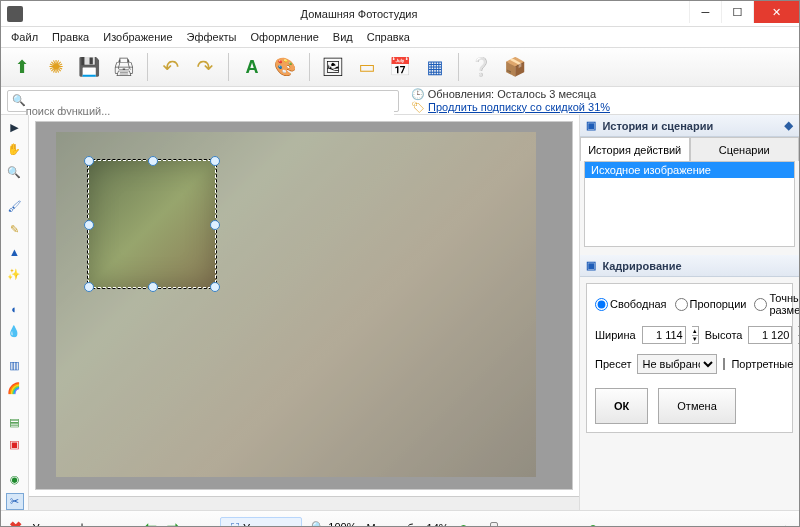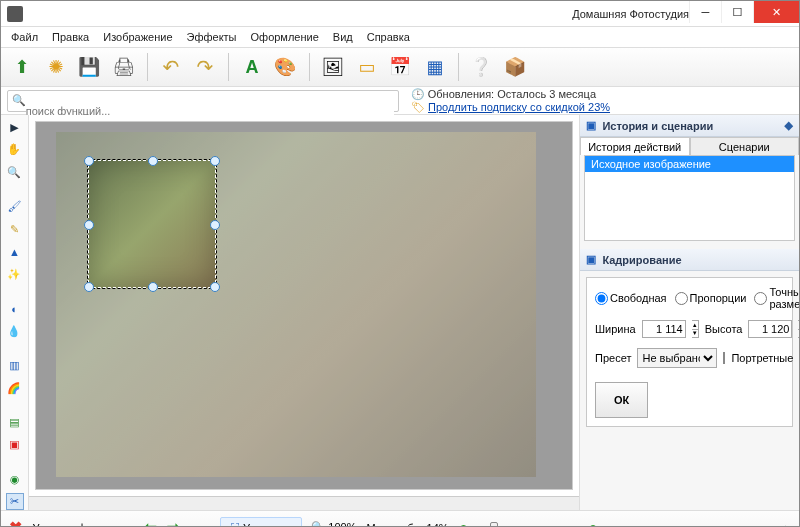--- a/index.html
+++ b/index.html
@@ -1,19 +1,19 @@
 <!DOCTYPE html>
 <html><head>
 <meta charset="utf-8">
 <style>
 *{box-sizing:border-box;margin:0;padding:0;font-family:"Segoe UI",Tahoma,sans-serif;font-size:11px;}
 body{background:#fff;width:800px;height:527px;overflow:hidden;border:1px solid #888;}
 .titlebar{height:26px;background:#fff;display:flex;align-items:center;border-bottom:1px solid #ddd;}
 .titlebar .appicon{width:16px;height:16px;margin:0 6px;background:#555;border-radius:2px;}
-.titlebar .title{flex:1;text-align:right;color:#222;}
+.titlebar .title{flex:1;text-align:center;color:#222;}
 .titlebar .winbtns{display:flex;height:100%;}
 .titlebar .winbtn{width:32px;height:22px;display:flex;align-items:center;justify-content:center;border-left:1px solid #eee;}
 .titlebar .close{background:#e43b2f;color:#fff;width:46px;}
 .menubar{height:20px;display:flex;align-items:center;padding:0 4px;gap:2px;color:#222;}
 .menubar span{padding:2px 6px;}
 .toolbar{height:40px;display:flex;align-items:center;padding:2px 6px;gap:4px;border-top:1px solid #ddd;border-bottom:1px solid #ddd;background:linear-gradient(#fefefe,#f0f0f0);}
 .tbtn{width:30px;height:30px;border:1px solid transparent;border-radius:3px;display:flex;align-items:center;justify-content:center;}
 .sepv{width:1px;height:28px;background:#ccc;margin:0 4px;}
 .searchrow{height:28px;display:flex;align-items:center;border-bottom:1px solid #ddd;}
 .searchbox{flex:1;height:22px;margin:0 6px 0 6px;border:1px solid #c8c8c8;border-radius:2px;display:flex;align-items:center;padding:0 4px;max-width:560px;}
@@ -26,21 +26,21 @@
 .tc.active{border:1px solid #7aa7d6;background:#d6e7f8;}
 .canvaszone{flex:1;display:flex;flex-direction:column;background:#fff;}
 .canvaswrap{flex:1;position:relative;overflow:hidden;margin:6px;border:1px solid #ccc;background:#9c9c9c;}
 .photo{position:absolute;left:20px;top:10px;width:480px;height:345px;background:linear-gradient(135deg,#7b8b62 0%,#a9b37e 30%,#b5a06f 60%,#887b5b 100%);filter:saturate(0.5) brightness(1.1);opacity:0.7;}
 .croprect{position:absolute;left:52px;top:38px;width:128px;height:128px;border:1px dashed #fff;outline:1px dashed #000;background:rgba(120,140,95,0.0);}
 .cropclear{position:absolute;left:52px;top:38px;width:128px;height:128px;background:linear-gradient(135deg,#6a7a53,#97a56d,#8c7c57);box-shadow:inset 0 0 30px rgba(0,0,0,0.25);}
 .handle{position:absolute;width:10px;height:10px;border:1px solid #3b82c4;background:#dff0ff;border-radius:50%;}
 .hsbar{height:14px;background:#eee;border-top:1px solid #ccc;}
 .rightpanel{width:220px;background:#f6f6f6;border-left:1px solid #ddd;display:flex;flex-direction:column;}
 .panelhdr{height:22px;background:linear-gradient(#f1f5fb,#e1e8f2);border-bottom:1px solid #c8d2de;display:flex;align-items:center;padding:0 6px;font-weight:bold;color:#2a3a55;gap:6px;}
-.tabs{display:flex;height:18px;}
+.tabs{display:flex;height:24px;}
 .tab{flex:1;border:1px solid #c8c8c8;background:#eee;display:flex;align-items:center;justify-content:center;border-bottom:none;}
 .tab.active{background:#fff;}
 .histlist{height:86px;background:#fff;border:1px solid #c8c8c8;margin:0 4px;overflow:auto;}
 .histitem{background:#1e90ff;color:#fff;padding:2px 6px;}
 .cropbox{margin:6px 6px;border:1px solid #c8c8c8;background:#fff;padding:8px;display:flex;flex-direction:column;gap:10px;}
 .radios{display:flex;gap:8px;align-items:center;font-size:10px;}
 .radios label{display:flex;align-items:center;gap:2px;}
 .dimrow{display:flex;align-items:center;gap:6px;}
 .dimrow input[type=text]{width:44px;height:18px;border:1px solid #aaa;text-align:right;padding-right:2px;}
 .spin{width:12px;height:18px;border:1px solid #aaa;border-left:none;display:flex;flex-direction:column;}
@@ -130,21 +130,21 @@
     </div>
 </div>
 
 <div class="searchrow">
   <div class="searchbox">
     <span class="ic" style="color:#4b8bd4;">🔍</span>
     <input placeholder="поиск функций..." style="">
   </div>
   <div class="subscribe">
     <div><span class="ic" style="color:#2e8b2e;">🕒</span> <span>Обновления: Осталось  3 месяца</span></div>
-    <div><span class="ic" style="color:#e0a020;">🏷</span> <a href="#">Продлить подписку со скидкой 23%</a></div>
+    <div><span class="ic" style="color:#e0a020;">🏷</span> <a href="#">Продлить подписку со скидкой 31%</a></div>
   </div>
 </div>
 
 <div class="mainzone">
 
   <div class="toolcol">
     <div class="tc">
         <span style="color:#234;">▶</span>
       </div>
     <div class="tc">
@@ -263,20 +263,21 @@
           </div>
       </div>
       <div class="dimrow">
         <span>Пресет</span>
         <select style="width:80px;"><option>Не выбрано</option></select>
         <span class="chk"></span>
         <span>Портретные</span>
       </div>
       <div class="btnrow">
         <div class="btn" style="font-weight:bold;">ОК</div>
+        <div class="btn">Отмена</div>
       </div>
     </div>
   </div>
 </div>
 
 <div class="bottombar">
   <span class="redx">✖</span>
   <span>Удалить фото</span>
   <span style="width:20px;"></span>
   <span class="arrowbtn" style="color:#2e9b2e;">⬅</span>

